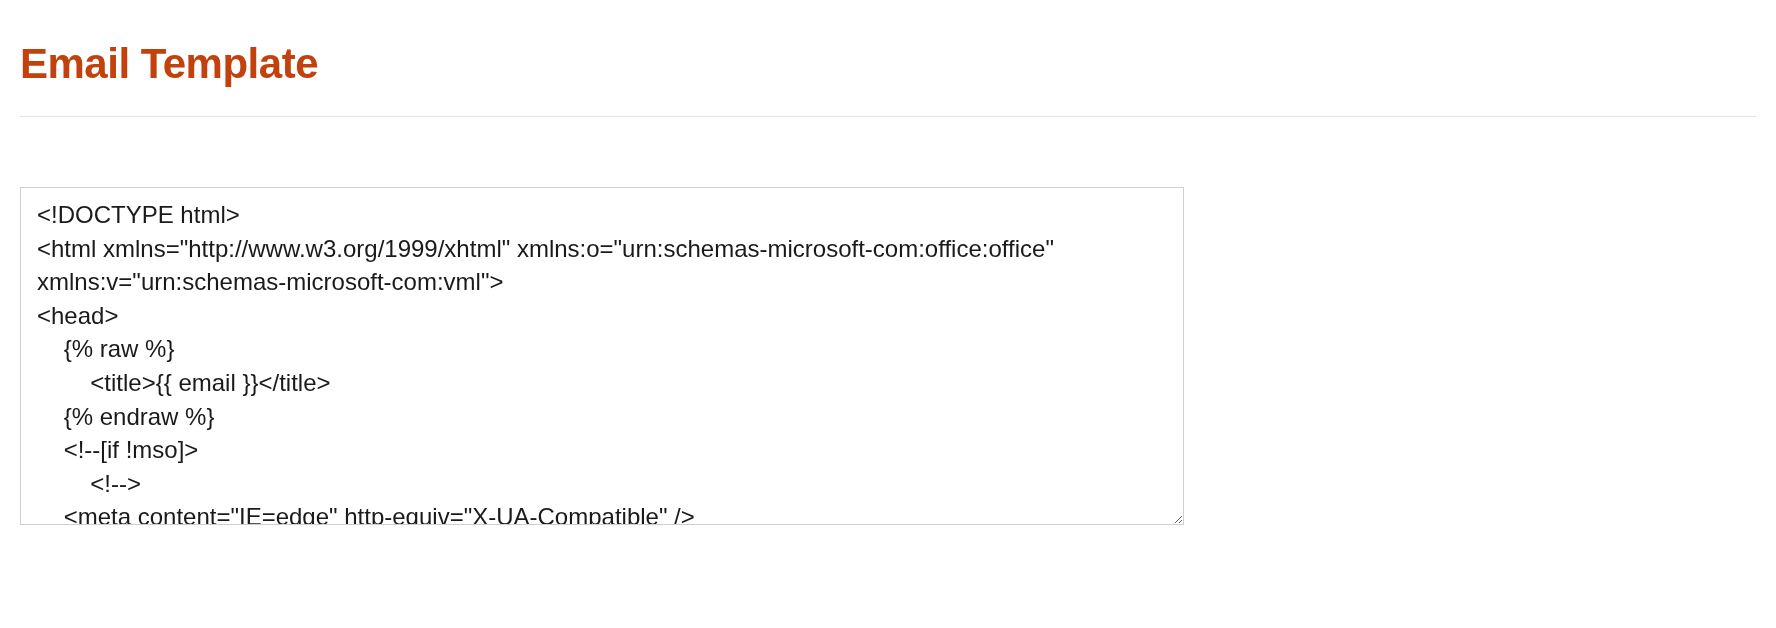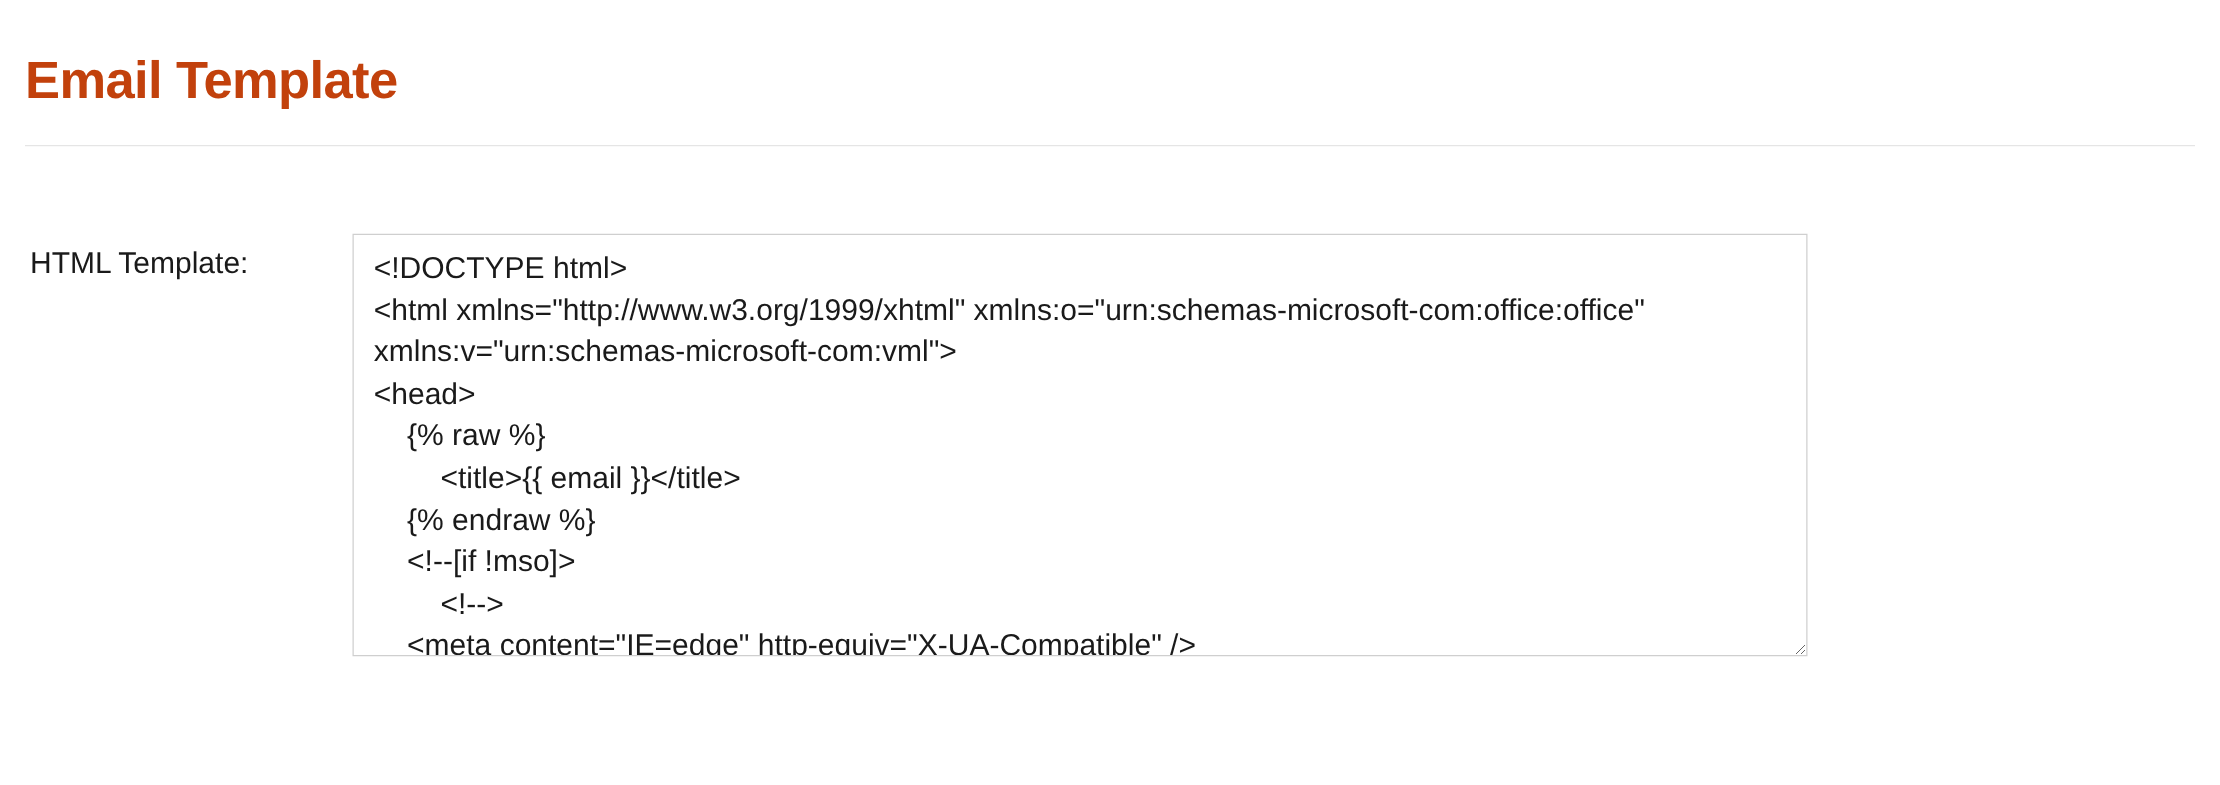--- a/index.html
+++ b/index.html
@@ -65,23 +65,20 @@
     outline: none;
   }
 </style>
 </head>
 <body>
 
 <div class="page">
   <h1 class="page-title">Email Template</h1>
   <hr class="divider">
   <div class="form-row">
-    <div class="form-label-col">
-      <label class="form-label">HTML Template:</label>
-    </div>
     <div class="form-field-col">
       <textarea class="html-textarea" spellcheck="false" style="">&lt;!DOCTYPE html&gt;
 &lt;html xmlns="http://www.w3.org/1999/xhtml" xmlns:o="urn:schemas-microsoft-com:office:office" xmlns:v="urn:schemas-microsoft-com:vml"&gt;
 &lt;head&gt;
     {% raw %}
         &lt;title&gt;{{ email }}&lt;/title&gt;
     {% endraw %}
     &lt;!--[if !mso]&gt;
         &lt;!--&gt;
     &lt;meta content="IE=edge" http-equiv="X-UA-Compatible" /&gt;

